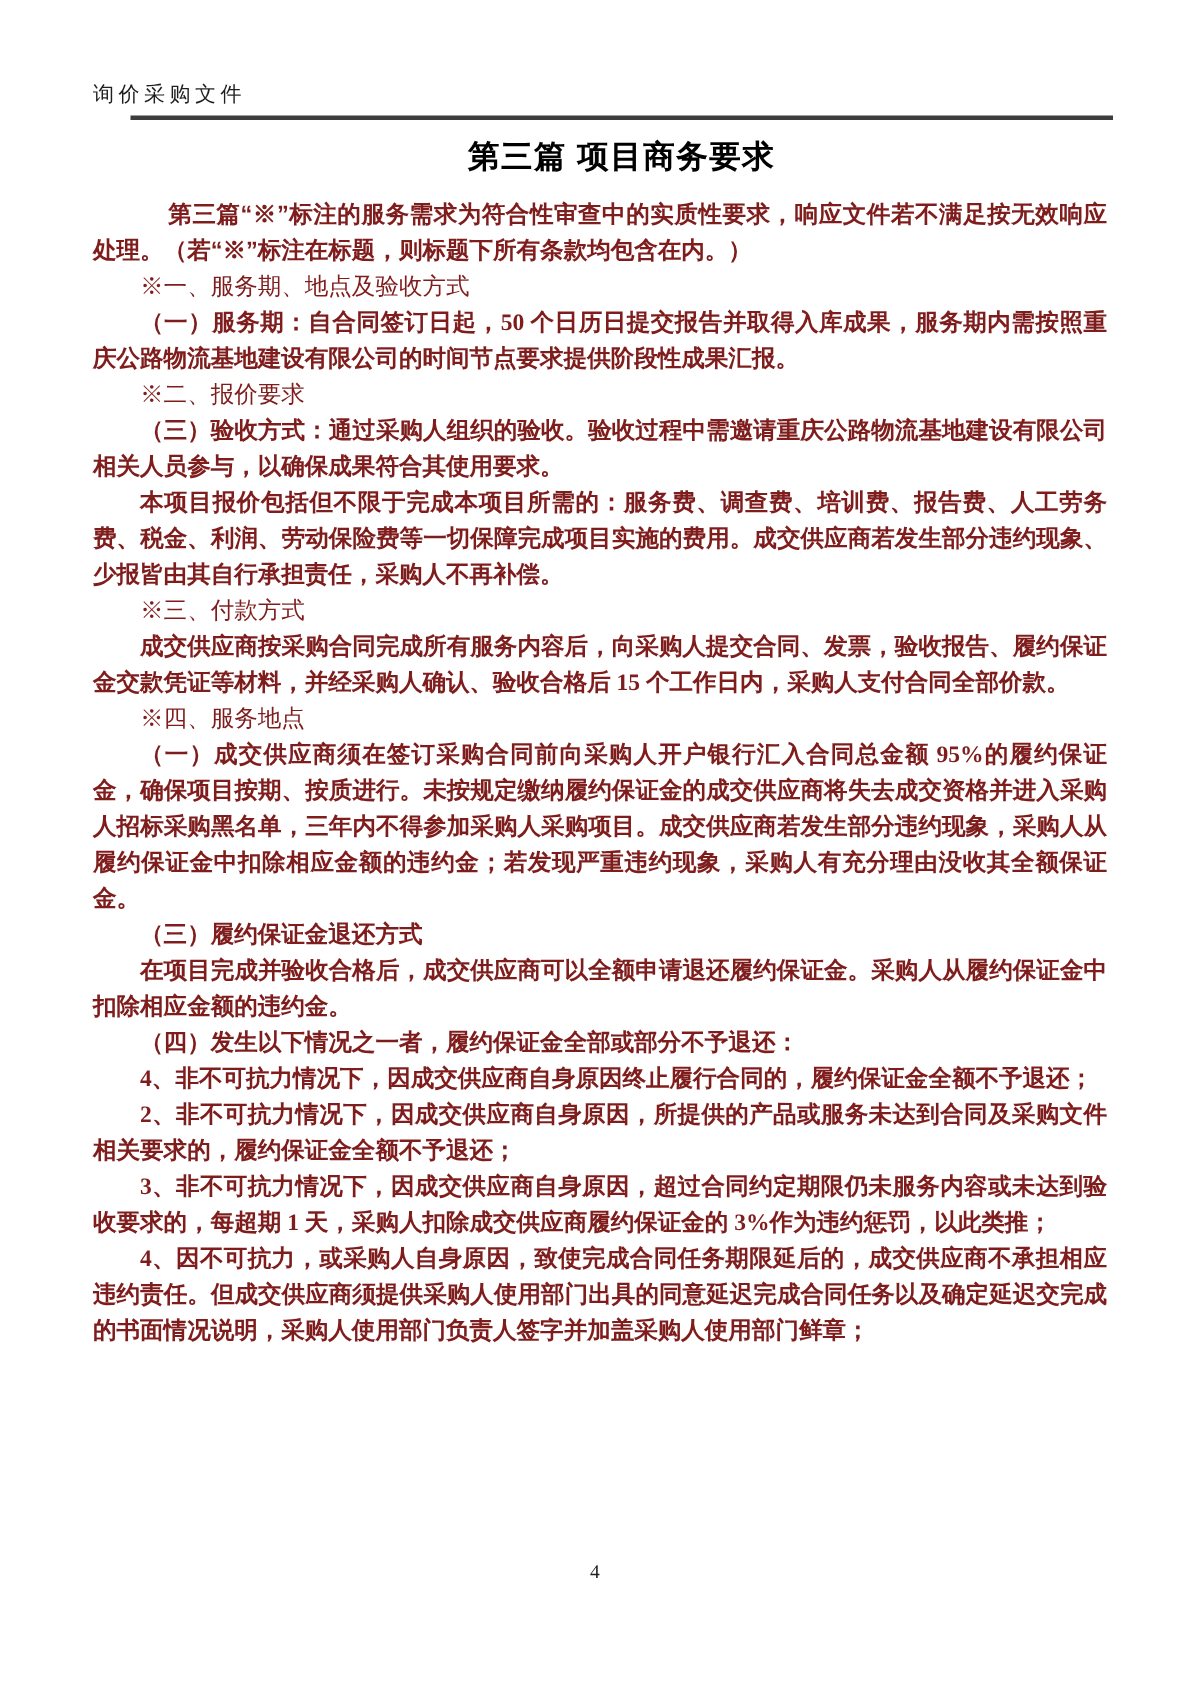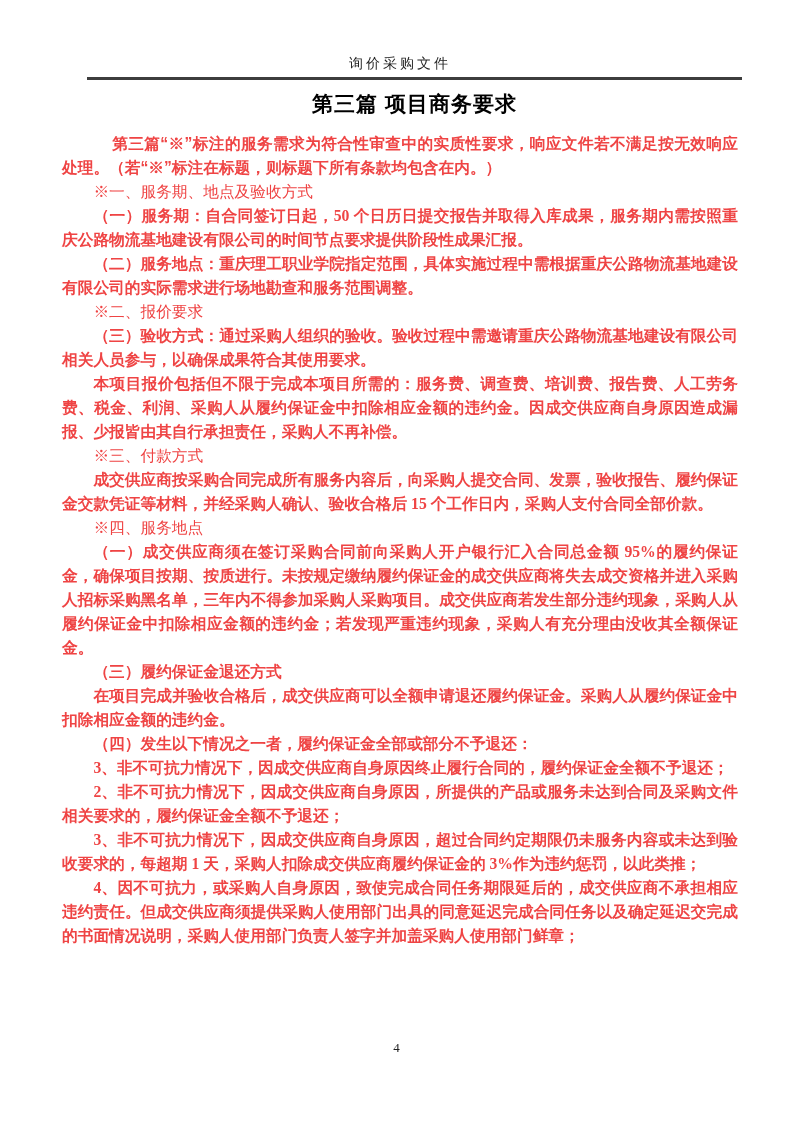--- a/index.html
+++ b/index.html
@@ -13,21 +13,21 @@
     height: 1122px;
     background: #ffffff;
     overflow: hidden;
     color: #000000;
   }
   .running-header {
     position: absolute;
     top: 54px;
     left: 62px;
     width: 676px;
-    text-align: center;
+    text-align: left;
   }
   .header-label {
     font-family: "Liberation Serif", serif;
     font-size: 14px;
     letter-spacing: 3px;
     color: #1f1f1f;
   }
   .header-rule {
     position: absolute;
     left: 87px;
@@ -50,21 +50,21 @@
   }
   .doc-body {
     position: absolute;
     top: 132px;
     left: 62px;
     width: 676px;
     font-family: "Liberation Serif", serif;
     font-size: 15.7px;
     line-height: 24px;
     text-align: justify;
-    color: #ef4444;
+    color: #7f1d1d;
   }
   .blk {
     margin: 0;
     padding: 0;
     text-indent: 2em;
     font-weight: bold;
   }
   .blk.intro {
     font-family: "Liberation Sans", sans-serif;
     font-weight: 700;
@@ -91,30 +91,29 @@
 <div class="page">
   <div class="running-header">
     <span class="header-label">询价采购文件</span>
   </div>
   <div class="header-rule" style="background: rgb(61, 61, 61);"></div>
   <div class="doc-title">第三篇 项目商务要求</div>
   <div class="doc-body" id="doc-body">
       <p class="blk intro">第三篇“※”标注的服务需求为符合性审查中的实质性要求，响应文件若不满足按无效响应处理。（若“※”标注在标题，则标题下所有条款均包含在内。）</p>
       <p class="blk heading">※一、服务期、地点及验收方式</p>
       <p class="blk para">（一）服务期：自合同签订日起，50 个日历日提交报告并取得入库成果，服务期内需按照重庆公路物流基地建设有限公司的时间节点要求提供阶段性成果汇报。</p>
-      <p class="blk para">（二）服务地点：重庆理工职业学院指定范围，具体实施过程中需根据重庆公路物流基地建设有限公司的实际需求进行场地勘查和服务范围调整。</p>
       <p class="blk heading">※二、报价要求</p>
       <p class="blk para">（三）验收方式：通过采购人组织的验收。验收过程中需邀请重庆公路物流基地建设有限公司相关人员参与，以确保成果符合其使用要求。</p>
-      <p class="blk para">本项目报价包括但不限于完成本项目所需的：服务费、调查费、培训费、报告费、人工劳务费、税金、利润、采购人从履约保证金中扣除相应金额的违约金。因成交供应商自身原因造成漏报、少报皆由其自行承担责任，采购人不再补偿。</p>
+      <p class="blk para">本项目报价包括但不限于完成本项目所需的：服务费、调查费、培训费、报告费、人工劳务费、税金、利润、劳动保险费等一切保障完成项目实施的费用。成交供应商若发生部分违约现象、少报皆由其自行承担责任，采购人不再补偿。</p>
       <p class="blk heading">※三、付款方式</p>
       <p class="blk para">成交供应商按采购合同完成所有服务内容后，向采购人提交合同、发票，验收报告、履约保证金交款凭证等材料，并经采购人确认、验收合格后 15 个工作日内，采购人支付合同全部价款。</p>
       <p class="blk heading">※四、服务地点</p>
       <p class="blk para">（一）成交供应商须在签订采购合同前向采购人开户银行汇入合同总金额 95%的履约保证金，确保项目按期、按质进行。未按规定缴纳履约保证金的成交供应商将失去成交资格并进入采购人招标采购黑名单，三年内不得参加采购人采购项目。成交供应商若发生部分违约现象，采购人从履约保证金中扣除相应金额的违约金；若发现严重违约现象，采购人有充分理由没收其全额保证金。</p>
       <p class="blk para">（三）履约保证金退还方式</p>
       <p class="blk para">在项目完成并验收合格后，成交供应商可以全额申请退还履约保证金。采购人从履约保证金中扣除相应金额的违约金。</p>
       <p class="blk para">（四）发生以下情况之一者，履约保证金全部或部分不予退还：</p>
-      <p class="blk para">3、非不可抗力情况下，因成交供应商自身原因终止履行合同的，履约保证金全额不予退还；</p>
+      <p class="blk para">4、非不可抗力情况下，因成交供应商自身原因终止履行合同的，履约保证金全额不予退还；</p>
       <p class="blk para">2、非不可抗力情况下，因成交供应商自身原因，所提供的产品或服务未达到合同及采购文件相关要求的，履约保证金全额不予退还；</p>
       <p class="blk para">3、非不可抗力情况下，因成交供应商自身原因，超过合同约定期限仍未服务内容或未达到验收要求的，每超期 1 天，采购人扣除成交供应商履约保证金的 3%作为违约惩罚，以此类推；</p>
       <p class="blk para">4、因不可抗力，或采购人自身原因，致使完成合同任务期限延后的，成交供应商不承担相应违约责任。但成交供应商须提供采购人使用部门出具的同意延迟完成合同任务以及确定延迟交完成的书面情况说明，采购人使用部门负责人签字并加盖采购人使用部门鲜章；</p>
     </div>
   <div class="page-number">4</div>
 </div>
 
 </body></html>

